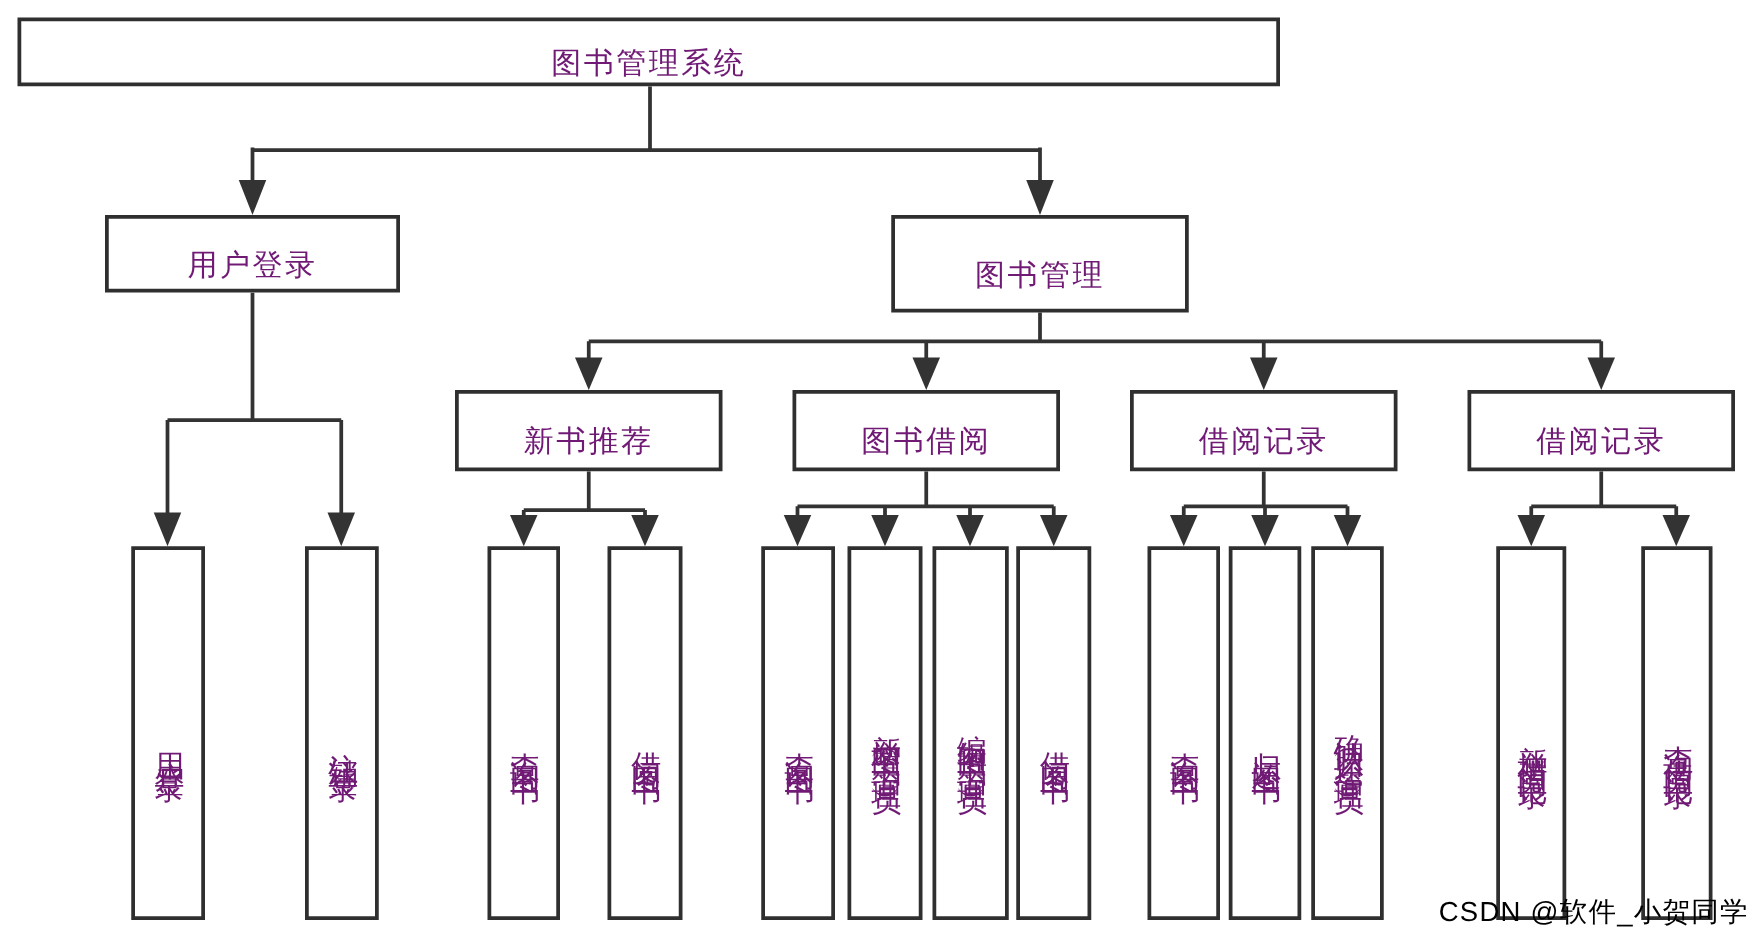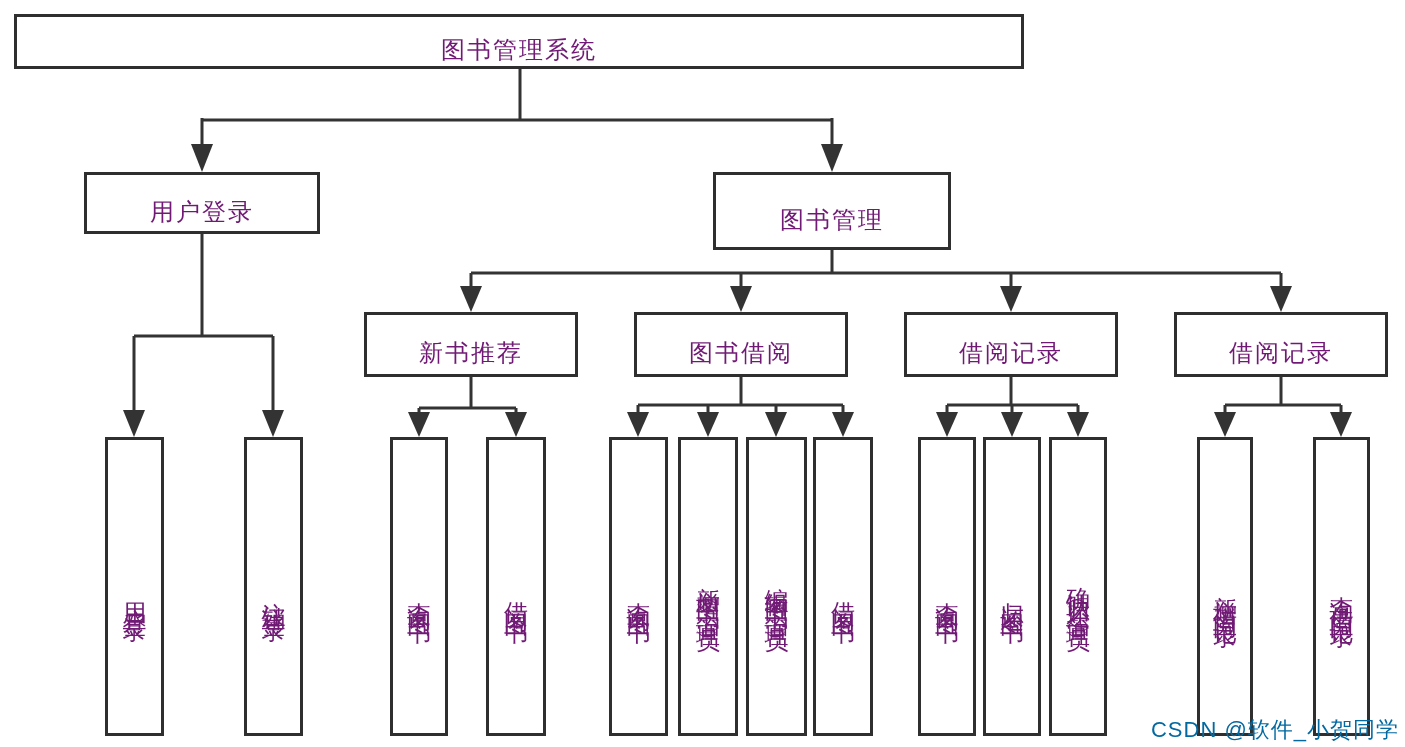--- a/index.html
+++ b/index.html
@@ -16,21 +16,21 @@
   }
   .node .lbl{
     font-size:24px;letter-spacing:2px;color:#701a75;white-space:nowrap;margin-top:17px;
   }
   .leaf .lbl{
     writing-mode:vertical-lr;text-orientation:mixed;
     letter-spacing:6px;line-height:1;font-size:24px;
   }
   .watermark{
     position:absolute;right:6px;bottom:2px;
-    font-size:22px;color:#0369a1;letter-spacing:1px;white-space:nowrap;
+    font-size:22px;color:#000000;letter-spacing:1px;white-space:nowrap;
   }
 </style>
 </head>
 <body>
 
 <div class="stage">
 
   <svg class="connectors" width="1405" height="747" viewBox="0 0 1405 747">
     <g stroke="#333333" stroke-width="3" fill="none">
 

